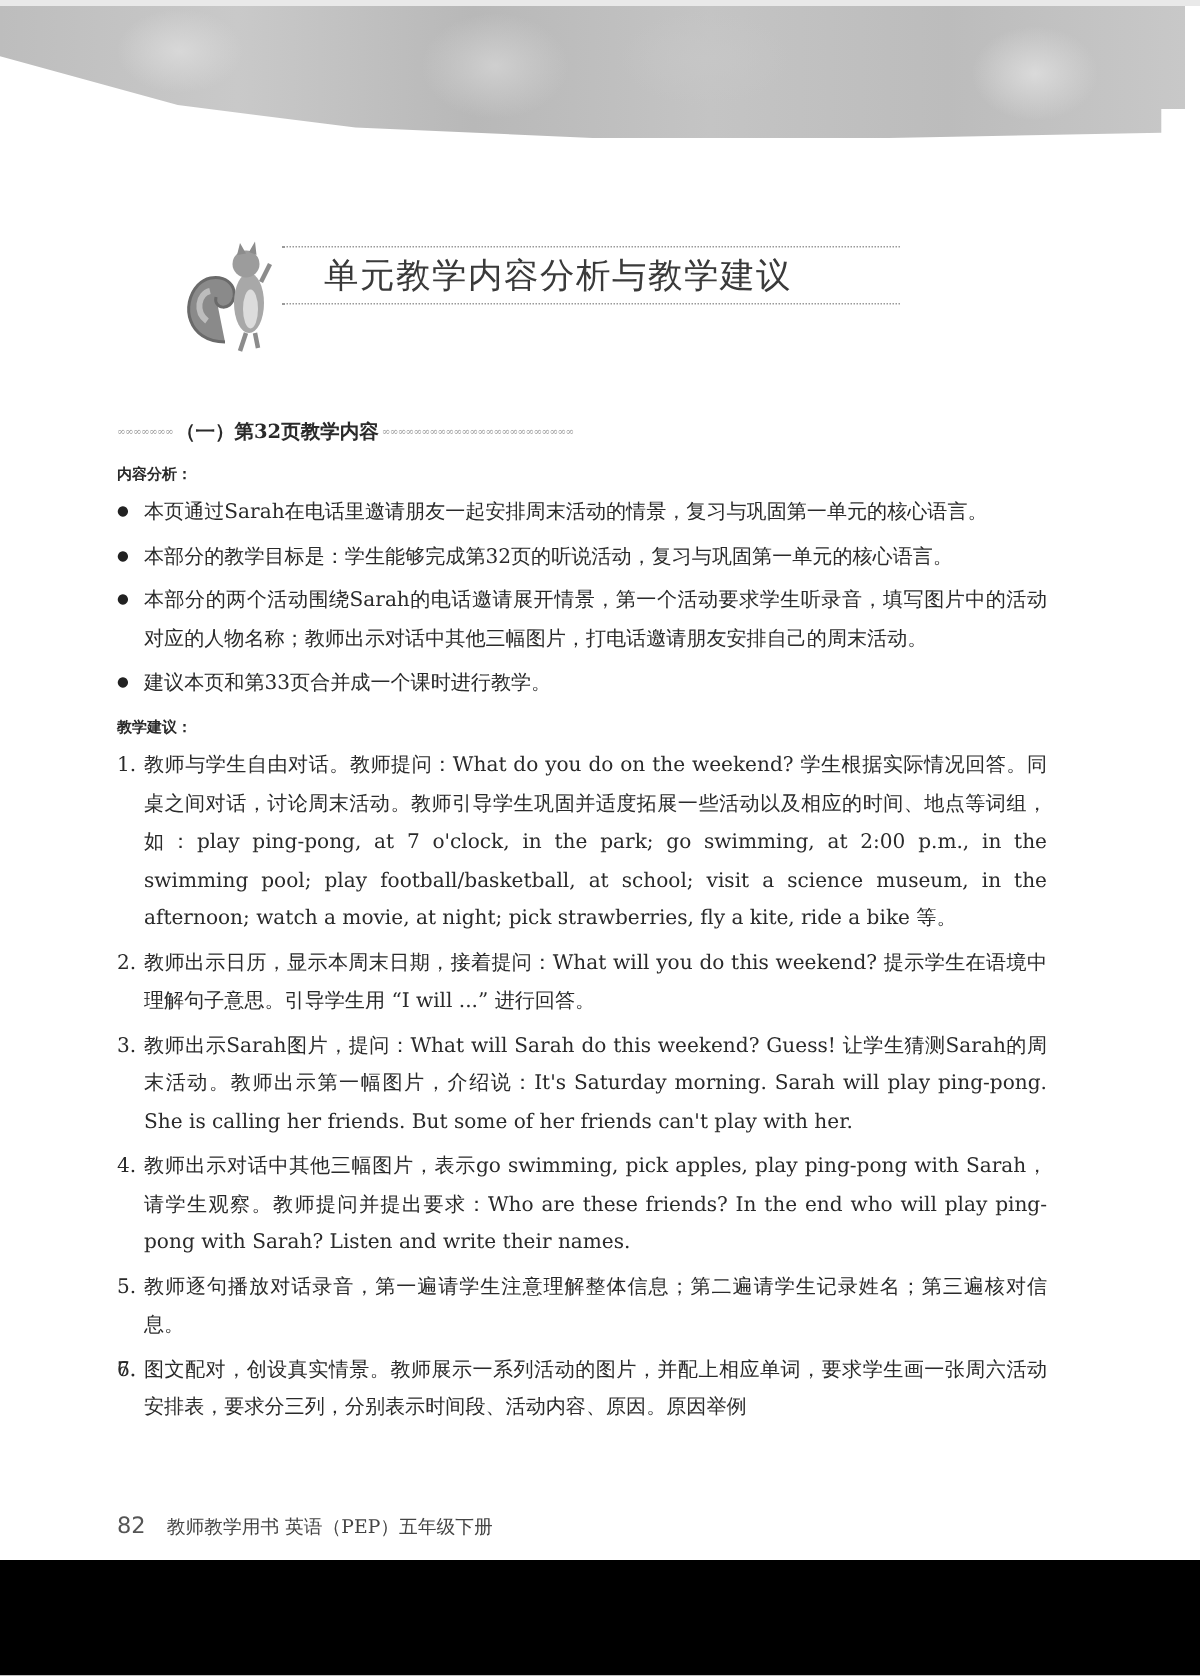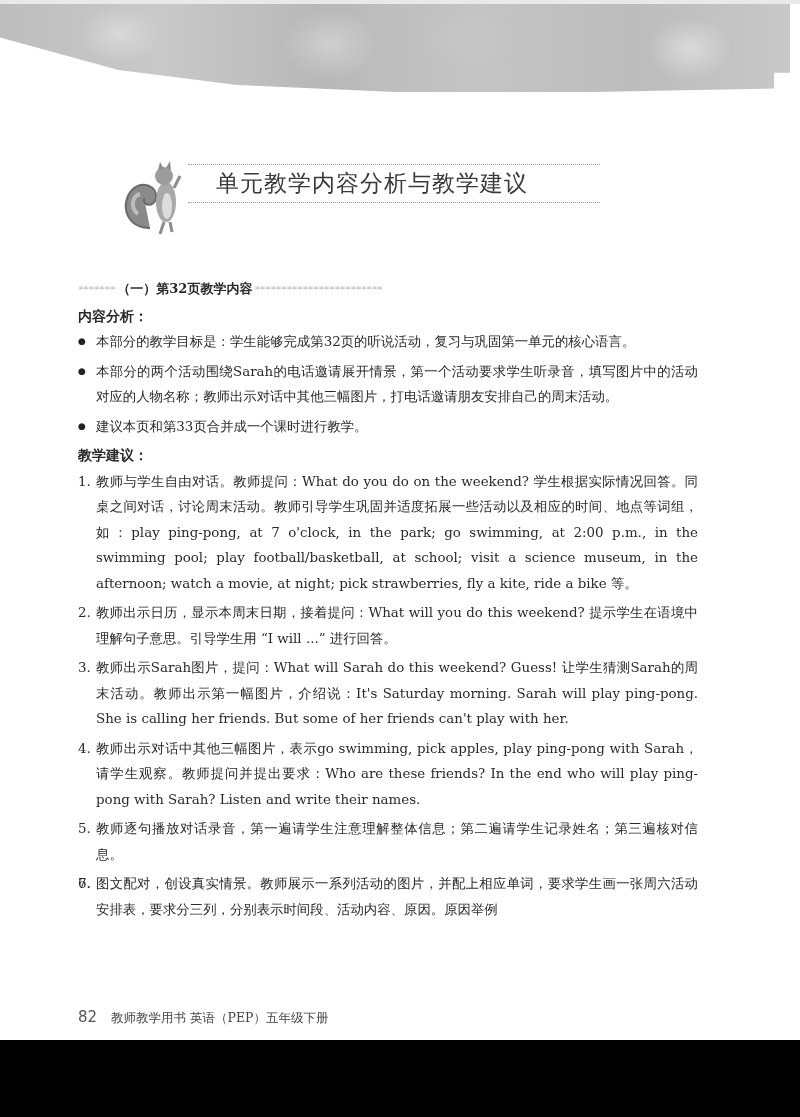--- a/index.html
+++ b/index.html
@@ -31,21 +31,21 @@
   .dotline.top { top: 14px; }
   .dotline.bottom { top: 52px; }
   .chapter-title {
     position: absolute; left: 96px; top: 18px; font-size: 23px; letter-spacing: 1px;
     color: #3a3a3a; font-family: "DejaVu Serif", serif; white-space: nowrap;
   }
 
   .content { position: absolute; left: 78px; top: 276px; width: 620px; font-size: 13.4px; line-height: 25.5px; }
   .section-head { display: flex; align-items: center; gap: 2px; font-weight: bold; font-size: 13px; }
   .wave { color: #9a9a9a; font-size: 7px; letter-spacing: -0.5px; font-weight: normal; }
-  .subhead { font-weight: bold; font-size: 14px; margin-top: 2px; }
+  .subhead { font-weight: bold; font-size: 10px; margin-top: 2px; }
   ul.bullets { list-style: none; margin: 0; padding: 0; }
   ul.bullets li { position: relative; padding-left: 18px; margin-bottom: 4px; text-align: justify; }
   ul.bullets li::before { content: "\25CF"; position: absolute; left: 0; top: 0; font-size: 9px; color: #222; }
   ol.steps { list-style: none; margin: 0; padding: 0; }
   ol.steps li { position: relative; padding-left: 18px; margin-bottom: 4px; text-align: justify; }
   .num { position: absolute; left: 0; top: 0; }
 
   .footer { position: absolute; left: 78px; top: 1008px; font-size: 12.5px; color: #444; display: flex; gap: 14px; align-items: baseline; }
   .page-num { font-family: "DejaVu Sans", sans-serif; font-size: 15px; color: #555; }
 
@@ -75,20 +75,21 @@
 
 <div class="content">
   <div class="section-head">
     <span class="wave">∞∞∞∞∞∞∞</span>
     <span>（一）第32页教学内容</span>
     <span class="wave">∞∞∞∞∞∞∞∞∞∞∞∞∞∞∞∞∞∞∞∞∞∞∞∞</span>
   </div>
 
   <div class="subhead">内容分析：</div>
   <ul class="bullets">
+    <li>本页通过Sarah在电话里邀请朋友一起安排周末活动的情景，复习与巩固第一单元的核心语言。</li>
     <li>本部分的教学目标是：学生能够完成第32页的听说活动，复习与巩固第一单元的核心语言。</li>
     <li>本部分的两个活动围绕Sarah的电话邀请展开情景，第一个活动要求学生听录音，填写图片中的活动对应的人物名称；教师出示对话中其他三幅图片，打电话邀请朋友安排自己的周末活动。</li>
     <li>建议本页和第33页合并成一个课时进行教学。</li>
   </ul>
 
   <div class="subhead">教学建议：</div>
   <ol class="steps">
     <li><span class="num">1.</span><span>教师与学生自由对话。教师提问：What do you do on the weekend? 学生根据实际情况回答。同桌之间对话，讨论周末活动。教师引导学生巩固并适度拓展一些活动以及相应的时间、地点等词组，如：play ping-pong, at 7 o'clock, in the park; go swimming, at 2:00 p.m., in the swimming pool; play football/basketball, at school; visit a science museum, in the afternoon; watch a movie, at night; pick strawberries, fly a kite, ride a bike 等。</span></li>
     <li><span class="num">2.</span><span>教师出示日历，显示本周末日期，接着提问：What will you do this weekend? 提示学生在语境中理解句子意思。引导学生用 “I will ...” 进行回答。</span></li>
     <li><span class="num">3.</span><span>教师出示Sarah图片，提问：What will Sarah do this weekend? Guess! 让学生猜测Sarah的周末活动。教师出示第一幅图片，介绍说：It's Saturday morning. Sarah will play ping-pong. She is calling her friends. But some of her friends can't play with her.</span></li>

